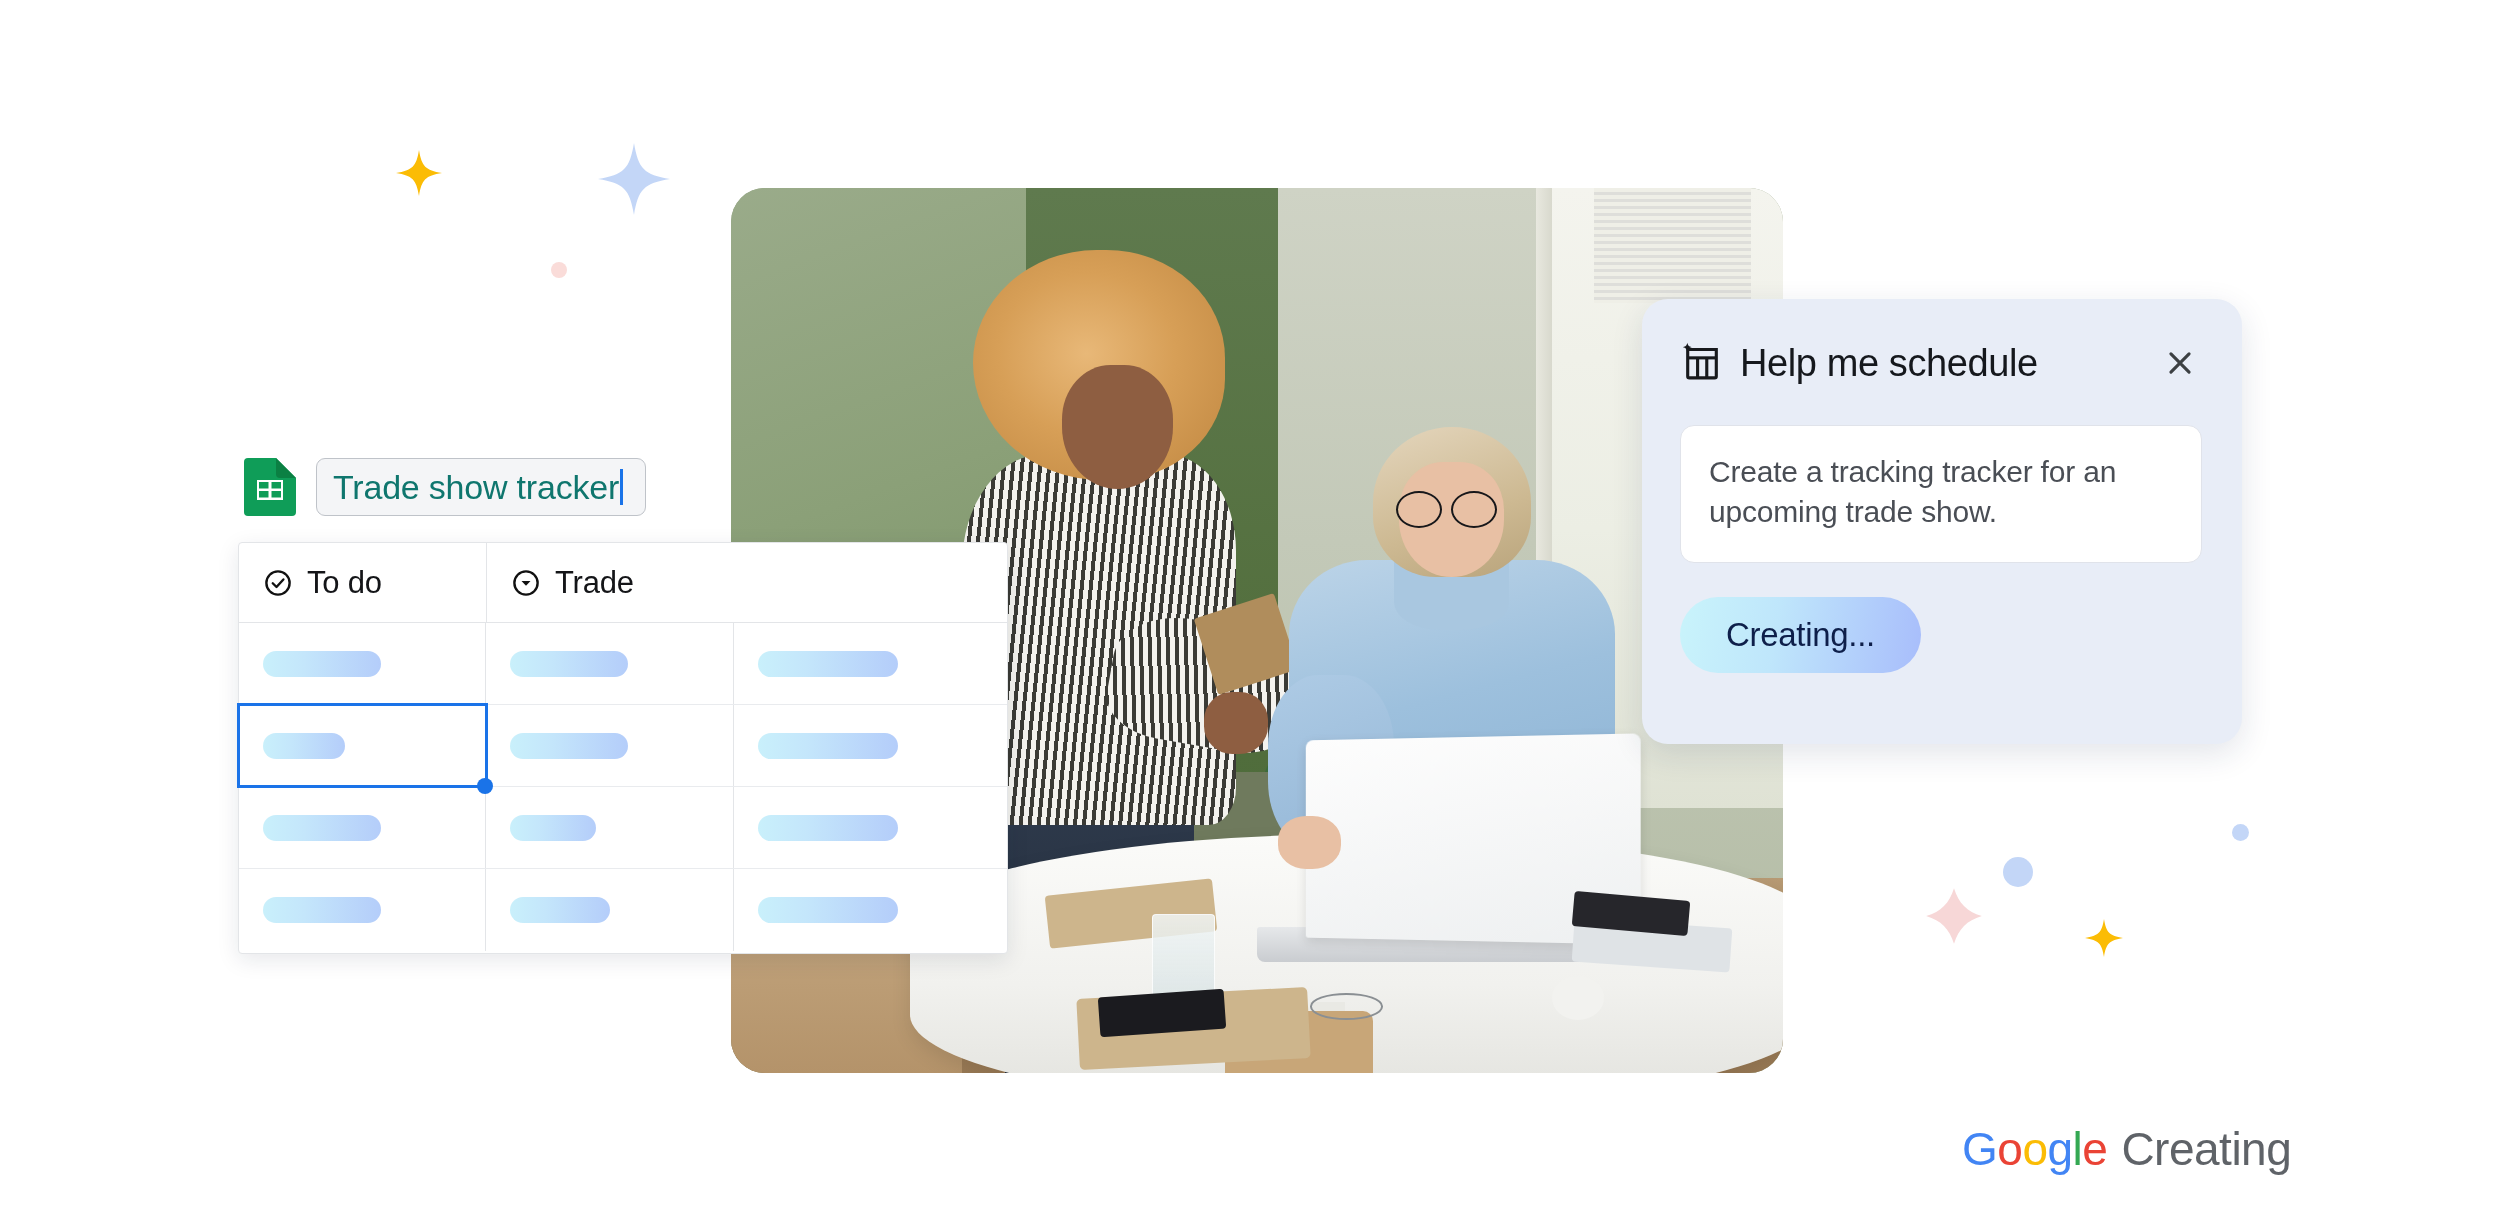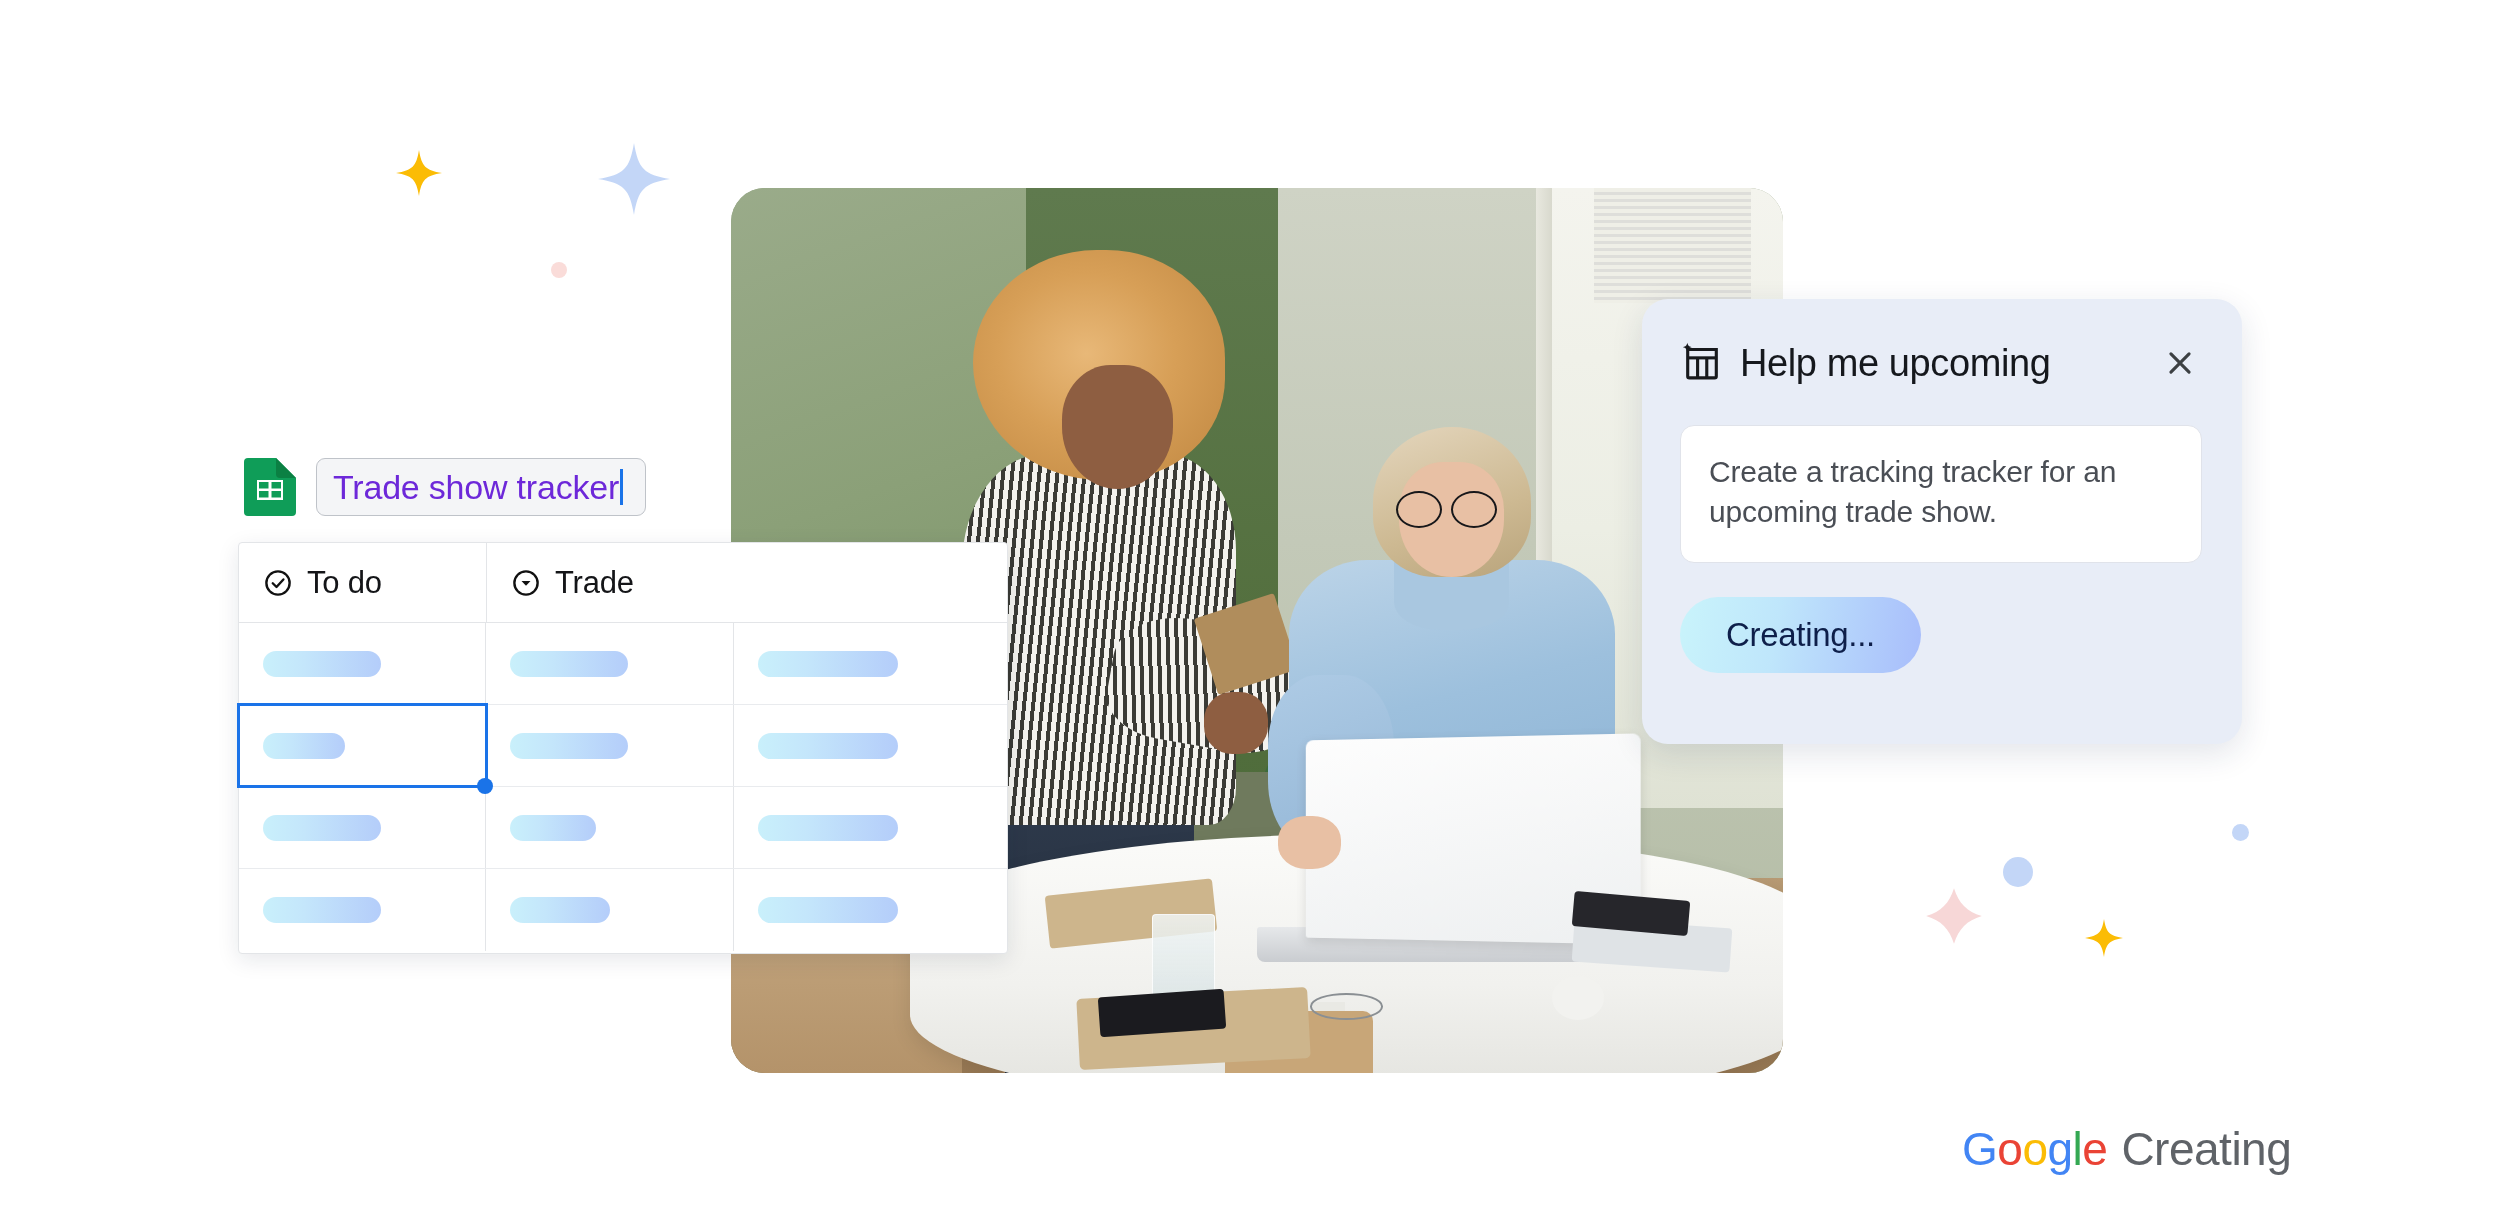--- a/index.html
+++ b/index.html
@@ -235,21 +235,21 @@
   #sheets-icon { width: 52px; height: 58px; display: block; }
   #title-input {
     height: 58px;
     min-width: 330px;
     background: #f4f5f7;
     border: 1.6px solid #bfc3c9;
     border-radius: 9px;
     display: flex; align-items: center;
     padding: 0 8px 0 16px;
     font-size: 34px;
-    color: #6d28d9;
+    color: #0f766e;
     letter-spacing: -0.2px;
   }
   #caret {
     display: inline-block; width: 3px; height: 36px;
     background: #1a73e8; margin-left: 1px;
   }
 
   #sheet-table {
     position: absolute;
     left: 238px; top: 542px;
@@ -561,21 +561,21 @@
   </div>
 
   <div id="organize-panel">
     <div id="panel-head">
       <svg id="panel-icon" viewBox="0 0 24 24">
         <path d="M4.2 4.6 h15.6 v14.6 a0.9 0.9 0 0 1 -0.9 0.9 H5.1 a0.9 0.9 0 0 1 -0.9 -0.9 Z" fill="none" stroke="#17191d" stroke-width="1.7"></path>
         <path d="M4.2 9.2 H19.8" stroke="#17191d" stroke-width="1.7"></path>
         <path d="M9.6 9.2 V20.1 M14.6 9.2 V20.1" stroke="#17191d" stroke-width="1.7"></path>
         <path d="M4.0 1.0 C4.4 2.6 4.8 3.0 6.4 3.4 C4.8 3.8 4.4 4.2 4.0 5.8 C3.6 4.2 3.2 3.8 1.6 3.4 C3.2 3.0 3.6 2.6 4.0 1.0 Z" fill="#17191d"></path>
       </svg>
-      <div id="panel-title">Help me upcoming</div>
+      <div id="panel-title">Help me schedule</div>
       <div id="panel-close">
         <svg width="34" height="34" viewBox="0 0 24 24">
           <path d="M5.6 5.6 L18.4 18.4 M18.4 5.6 L5.6 18.4" stroke="#3c4043" stroke-width="2.2" stroke-linecap="round"></path>
         </svg>
       </div>
     </div>
 
     <div id="prompt-box">
       <div id="prompt-text">Create a tracking tracker for an upcoming trade show.</div>
     </div>

